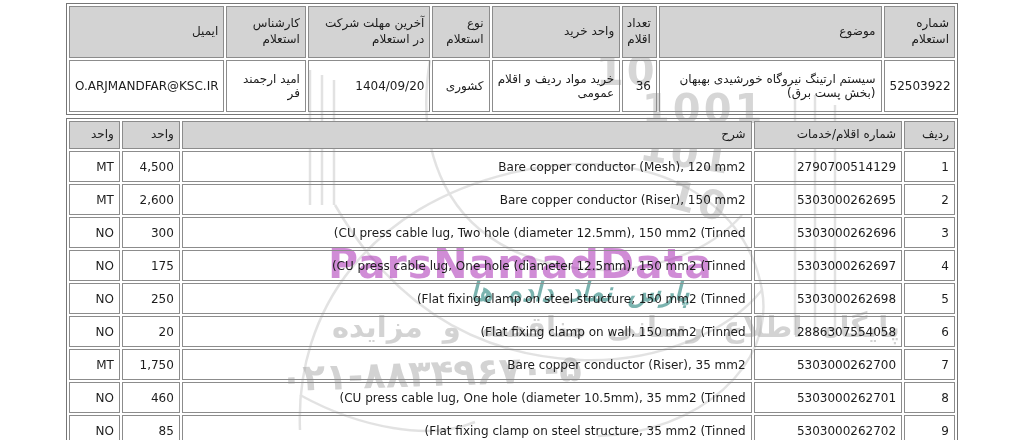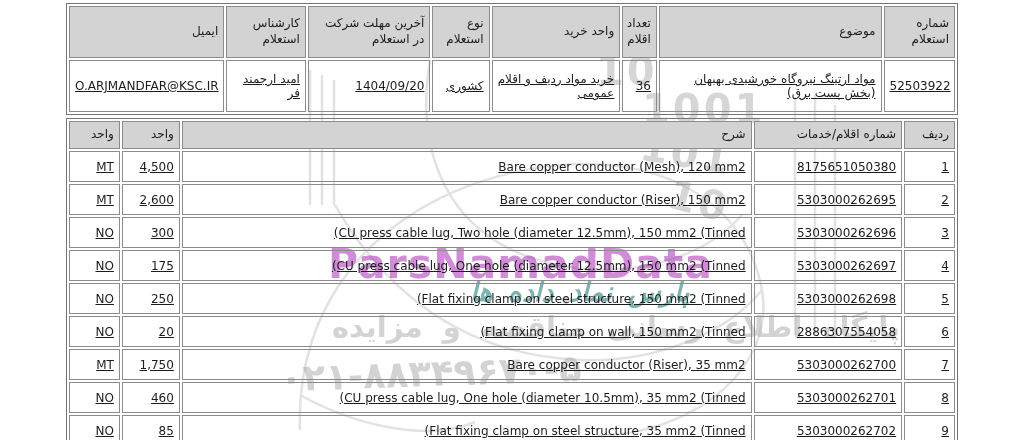--- a/index.html
+++ b/index.html
@@ -18,21 +18,21 @@
   
   table.grid{
     position:absolute;border-collapse:separate;border-spacing:2px;table-layout:fixed;
     border:1px solid #767676;direction:rtl;
   }
   table.grid th,table.grid td{
     border:1px solid #8c8c8c;padding:2px 5px;font-size:12px;color:#1c1c1c;
     overflow:hidden;vertical-align:middle;
   }
   table.grid th{background:#d3d3d3;font-weight:normal;text-align:right;line-height:1.3;}
-  table.grid td{background:transparent;text-align:right;text-decoration:underline;}
+  table.grid td{background:transparent;text-align:right;}
   .info-table{left:66px;top:3px;width:892px;}
   .info-table .hrow th{height:46px;}
   .info-table .drow td{height:46px;}
   .items-table{left:66px;top:118px;width:892px;}
   .items-table .hrow th{height:22px;}
   .items-table td{height:25px;}
   .ltr{direction:ltr;text-align:right;}
   .email-cell{font-size:11px;}
   .num{direction:ltr;text-align:right;}
 </style>
@@ -81,21 +81,21 @@
       <th>موضوع</th>
       <th>تعداد اقلام</th>
       <th>واحد خرید</th>
       <th>نوع استعلام</th>
       <th>آخرین مهلت شرکت در استعلام</th>
       <th>کارشناس استعلام</th>
       <th>ایمیل</th>
     </tr>
     <tr class="drow">
       <td class="num">52503922</td>
-      <td>مواد ارتینگ نیروگاه خورشیدی بهبهان (بخش پست برق)</td>
+      <td>سیستم ارتینگ نیروگاه خورشیدی بهبهان (بخش پست برق)</td>
       <td class="num">36</td>
       <td>خرید مواد ردیف و اقلام عمومی</td>
       <td>کشوری</td>
       <td class="ltr">1404/09/20</td>
       <td>امید ارجمند فر</td>
       <td class="ltr email-cell">O.ARJMANDFAR@KSC.IR</td>
     </tr>
   </tbody>
     </table>
 
@@ -112,21 +112,21 @@
         <th>ردیف</th>
         <th>شماره اقلام/خدمات</th>
         <th>شرح</th>
         <th>واحد</th>
         <th>واحد</th>
       </tr>
     </thead>
     <tbody id="items-body">
     <tr>
       <td class="num">1</td>
-      <td class="num">8175651050380</td>
+      <td class="num">2790700514129</td>
       <td class="ltr">Bare copper conductor (Mesh), 120 mm2</td>
       <td class="num">4,500</td>
       <td class="num">MT</td>
     </tr>
 
     <tr>
       <td class="num">2</td>
       <td class="num">5303000262695</td>
       <td class="ltr">Bare copper conductor (Riser), 150 mm2</td>
       <td class="num">2,600</td>

